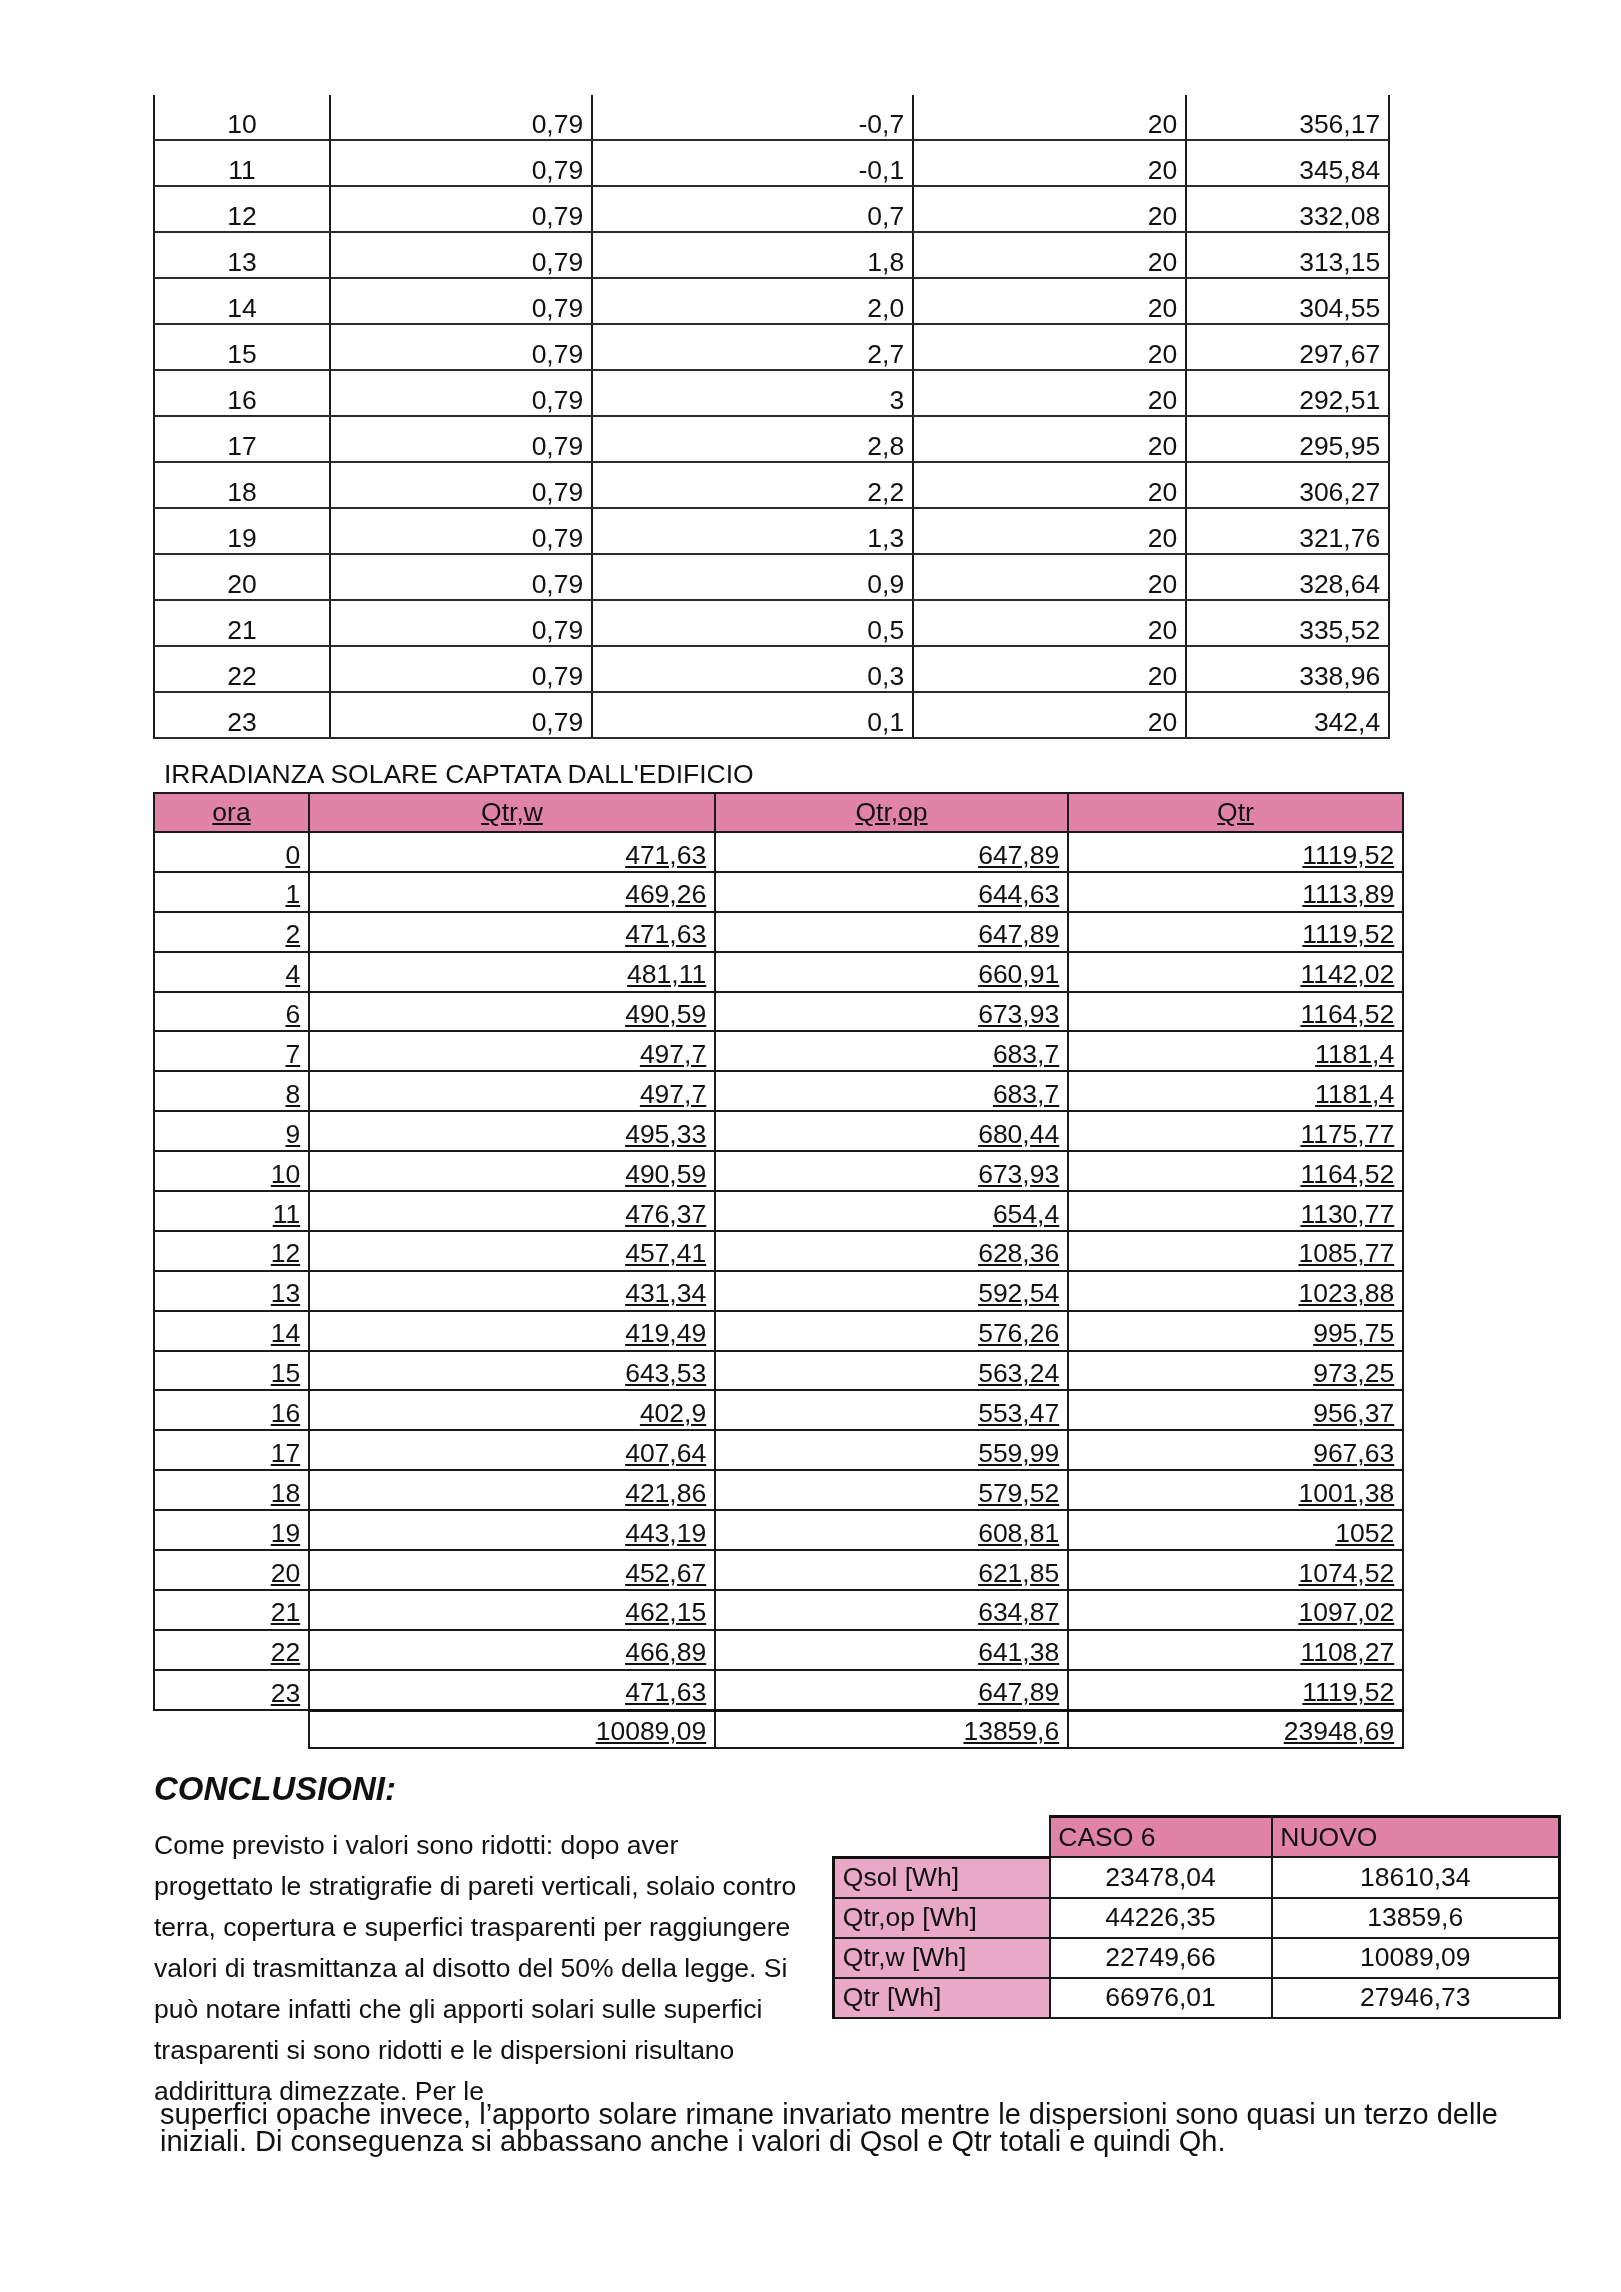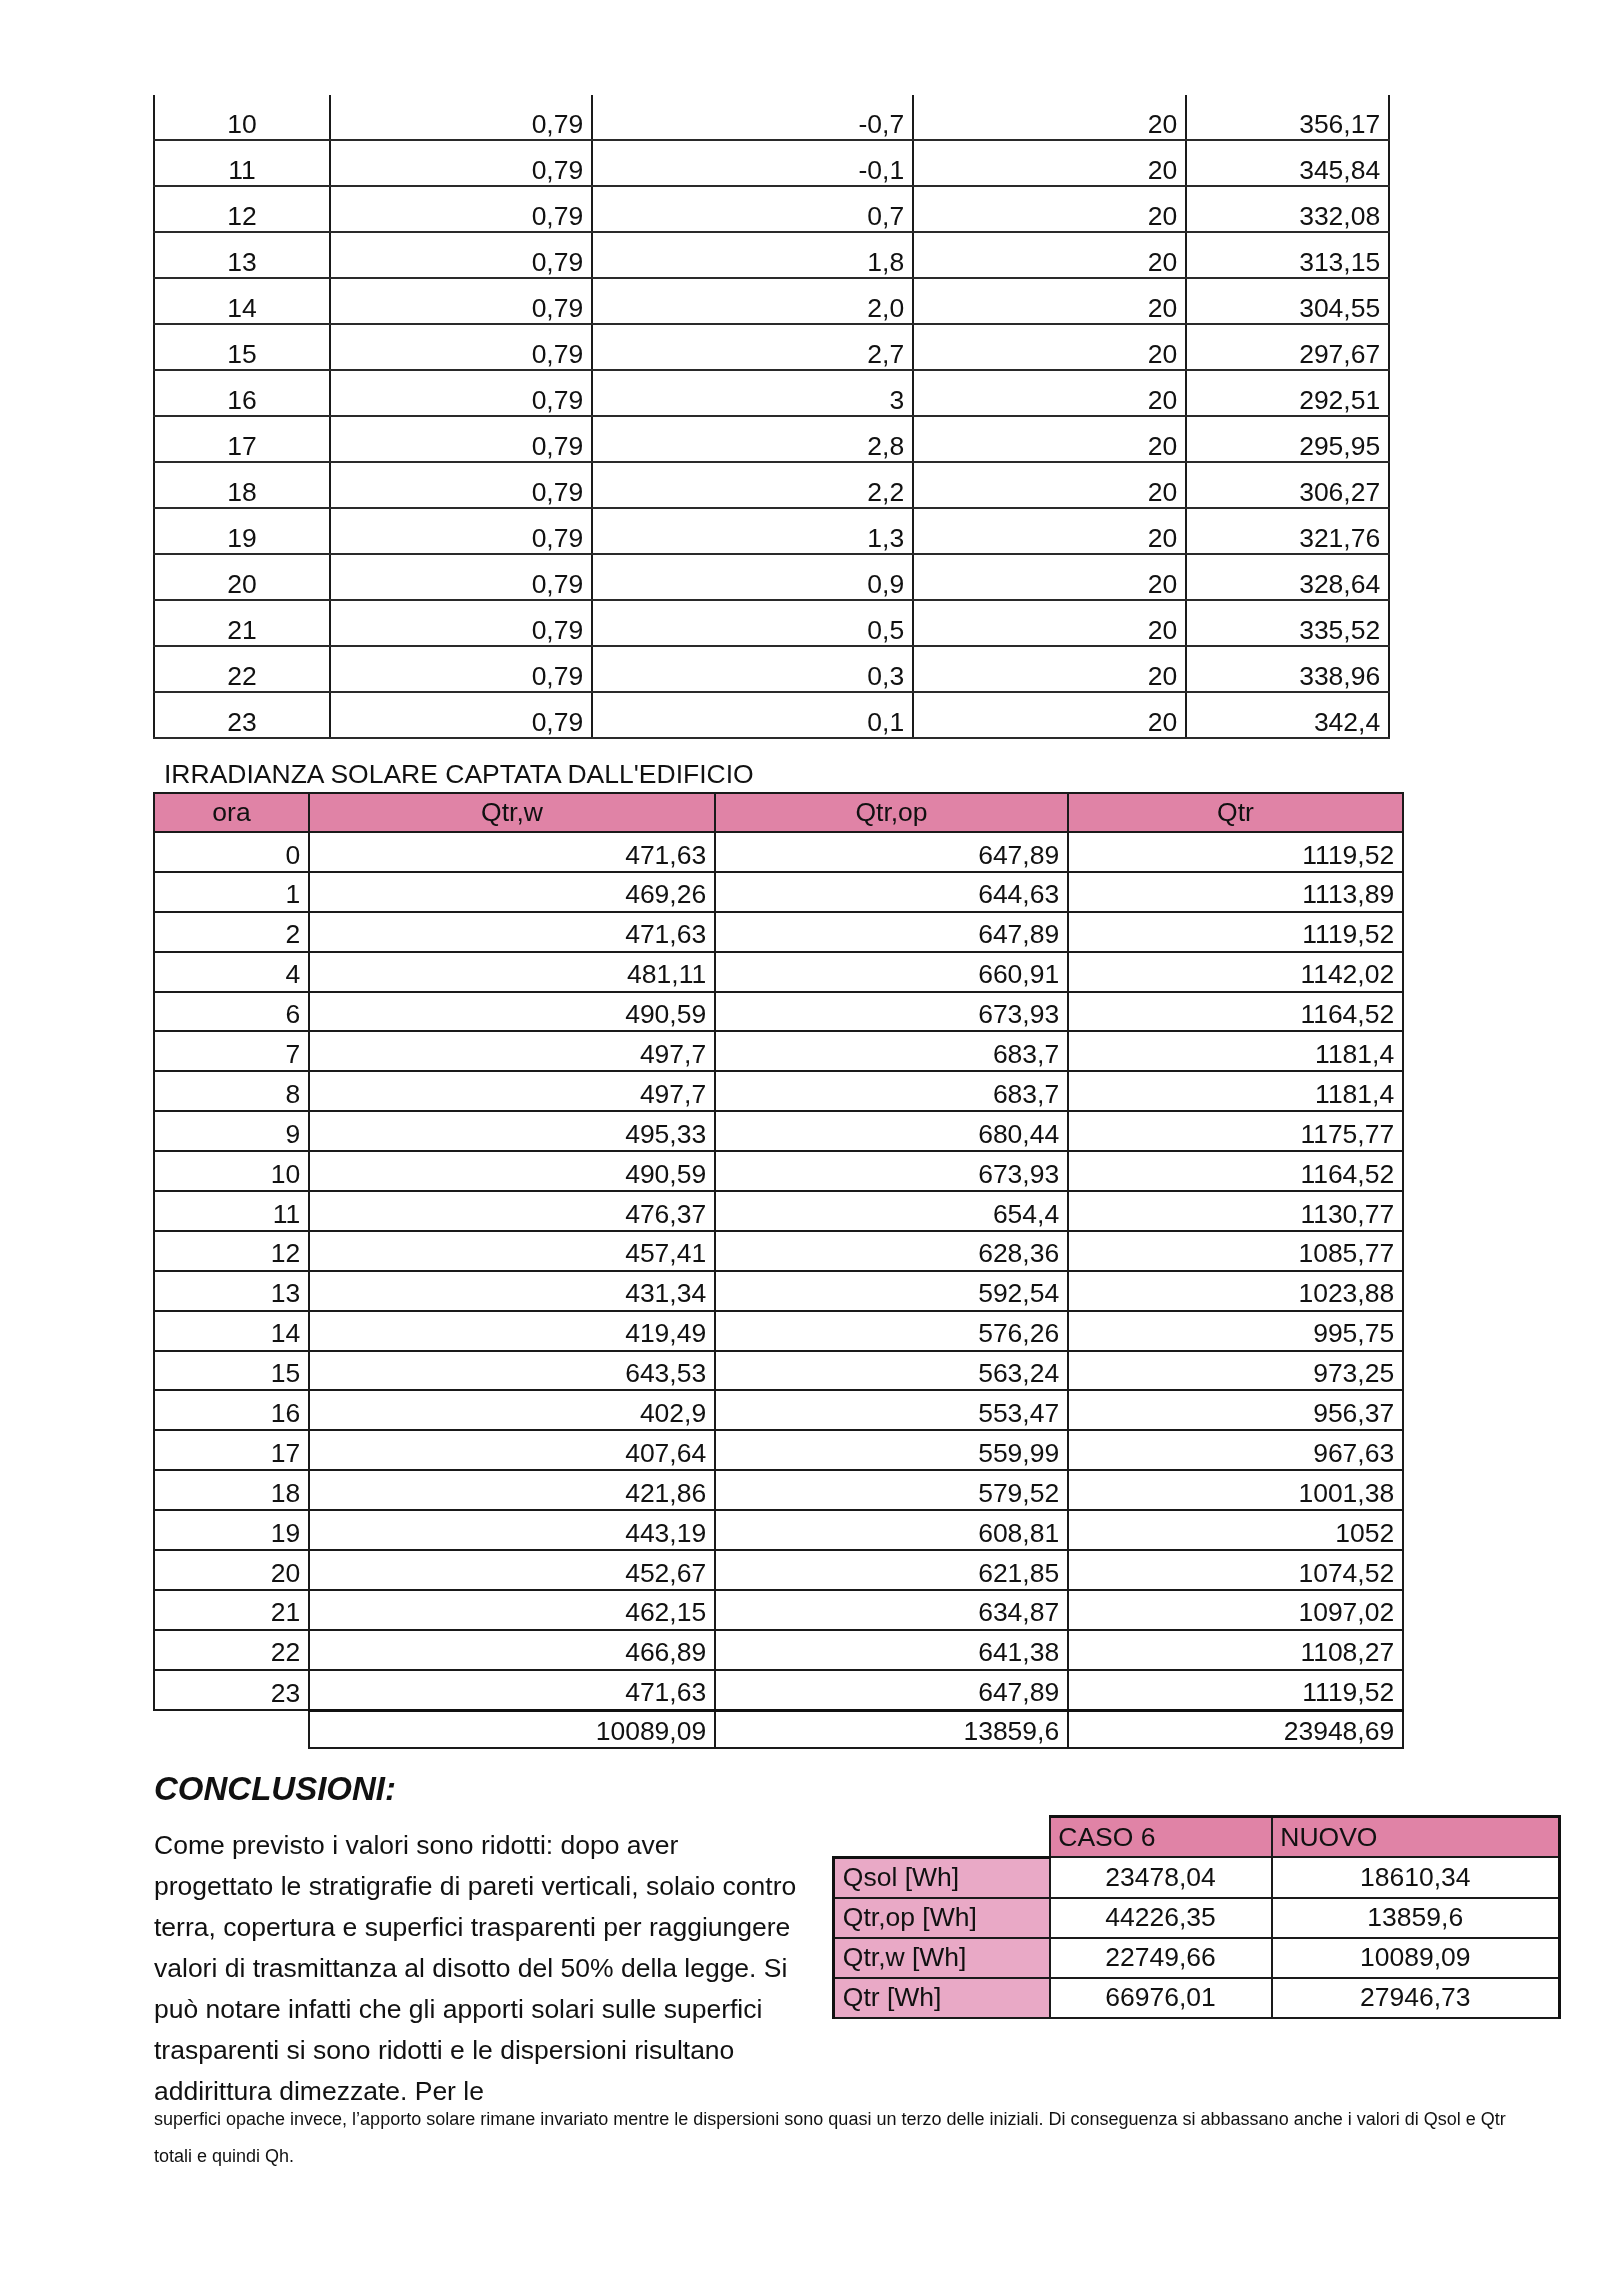--- a/index.html
+++ b/index.html
@@ -13,35 +13,35 @@
 
     
     #t1 { left: 153px; top: 95px; width: 1236px; font-size: 26.5px; }
     #t1 td { height: 42px; border-left: 2px solid #1a1a1a; border-right: 2px solid #1a1a1a;
              border-bottom: 2.9px solid #2a2a2a; vertical-align: bottom; padding-bottom: 2px; line-height: 1; }
     #t1 td.c0 { text-align: center; }
     #t1 td.r { text-align: right; }
 
     
     #t2-title { position: absolute; left: 164px; top: 759px; font-size: 26.5px; line-height: 31px; }
-    #t2 { left: 153px; top: 792px; width: 1249px; font-size: 26.5px; }
+    #t2 { left: 153px; top: 792px; width: 1249px; font-size: 26.5px; text-decoration: underline; }
     #t2 th { height: 37px; background: #e083a6; border: 2px solid #1a1a1a; border-bottom-width: 2.9px;
              text-align: center; line-height: 1; }
     #t2 td { height: 35px; border: 2px solid #1a1a1a; border-top: none; border-bottom-width: 2.9px;
              text-align: right; line-height: 1; vertical-align: bottom; padding-bottom: 2.9px; }
     #t2 tr.total td { border-top: 3.9px solid #111; height: 33px; }
     #t2 tr.total td.blank { border: none; border-right: 2px solid #1a1a1a; }
 
     
     #concl-title { position: absolute; left: 154px; top: 1770px; font-size: 33px;
                    font-weight: bold; font-style: italic; }
     #concl-text-a { position: absolute; left: 154px; top: 1825px; width: 647px;
                     font-size: 26.5px; line-height: 41px; }
-    #concl-text-b { position: absolute; left: 154px; top: 2101px; width: 1372px;
-                    font-size: 18px; line-height: 37px; }
+    #concl-text-b { position: absolute; left: 160px; top: 2101px; width: 1372px;
+                    font-size: 29px; line-height: 27px; }
 
     
     #t3 { left: 832px; top: 1815px; width: 726px; font-size: 26.5px; }
     #t3 td { height: 38px; border: 2px solid #1a1a1a; line-height: 1; }
     #t3 td.hdr { background: #e083a6; text-align: left; border-top: 3.9px solid #111; border-bottom: none; margin-top: 39px; }
     #t3 td.hdr.last { border-right: 3.9px solid #111; }
     #t3 td.empty { border: none; border-bottom: 3.9px solid #111; background: #fff; }
     #t3 td.lbl { background: #e9a9c6; text-align: left; border-left: 3.9px solid #111; }
     #t3 td.val { text-align: center; background: #fff; }
     #t3 td.val.last { border-right: 3.9px solid #111; }

